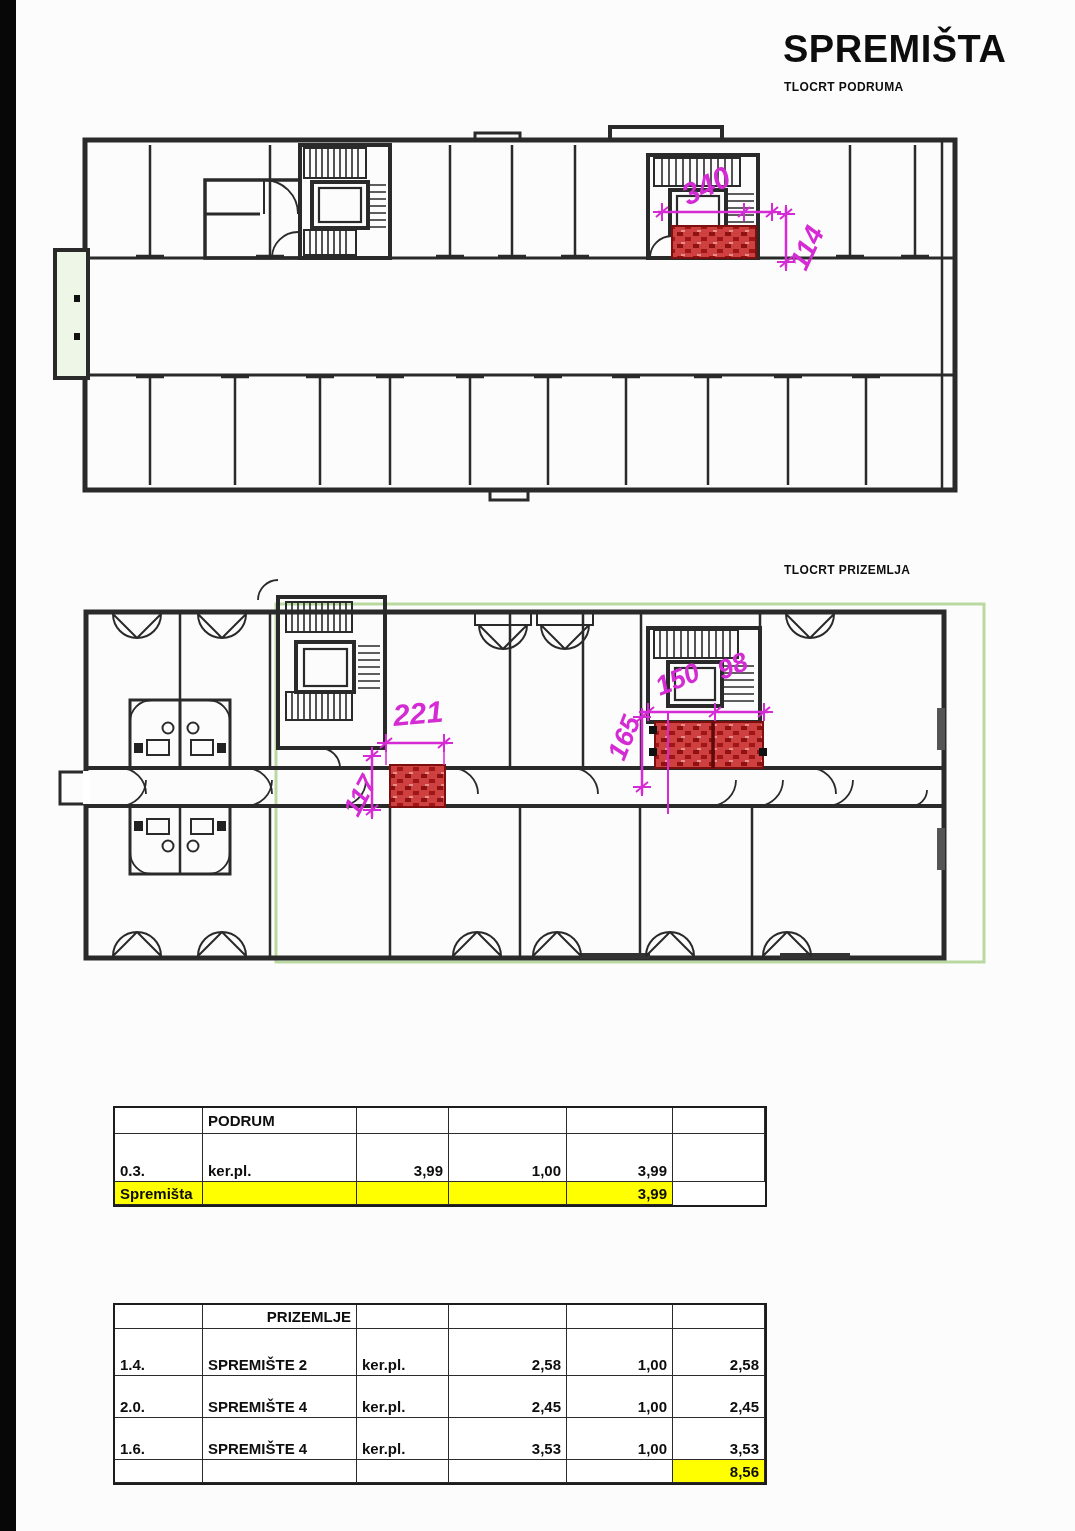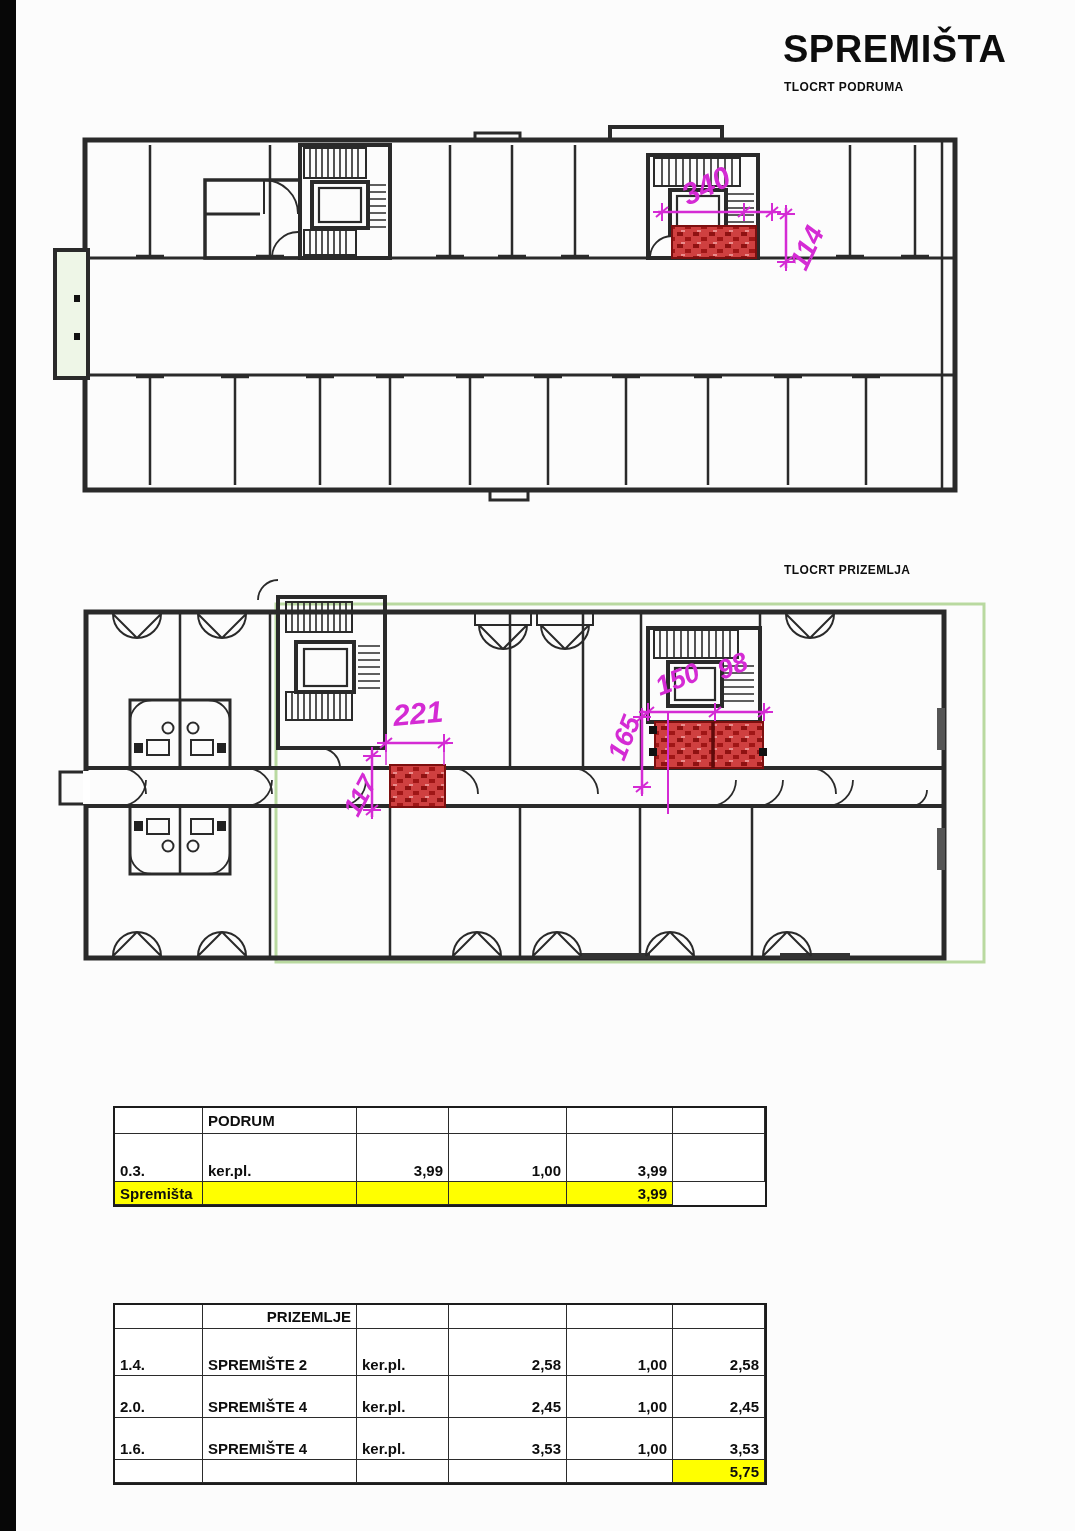--- a/index.html
+++ b/index.html
@@ -295,15 +295,15 @@
     <div class="c">ker.pl.</div>
     <div class="c num">3,53</div>
     <div class="c num">1,00</div>
     <div class="c num">3,53</div>
 
     <div class="c"></div>
     <div class="c"></div>
     <div class="c"></div>
     <div class="c"></div>
     <div class="c"></div>
-    <div class="c ylw num">5,75</div>
+    <div class="c ylw num">8,56</div>
   </div>
 </div>
 
 </body></html>

